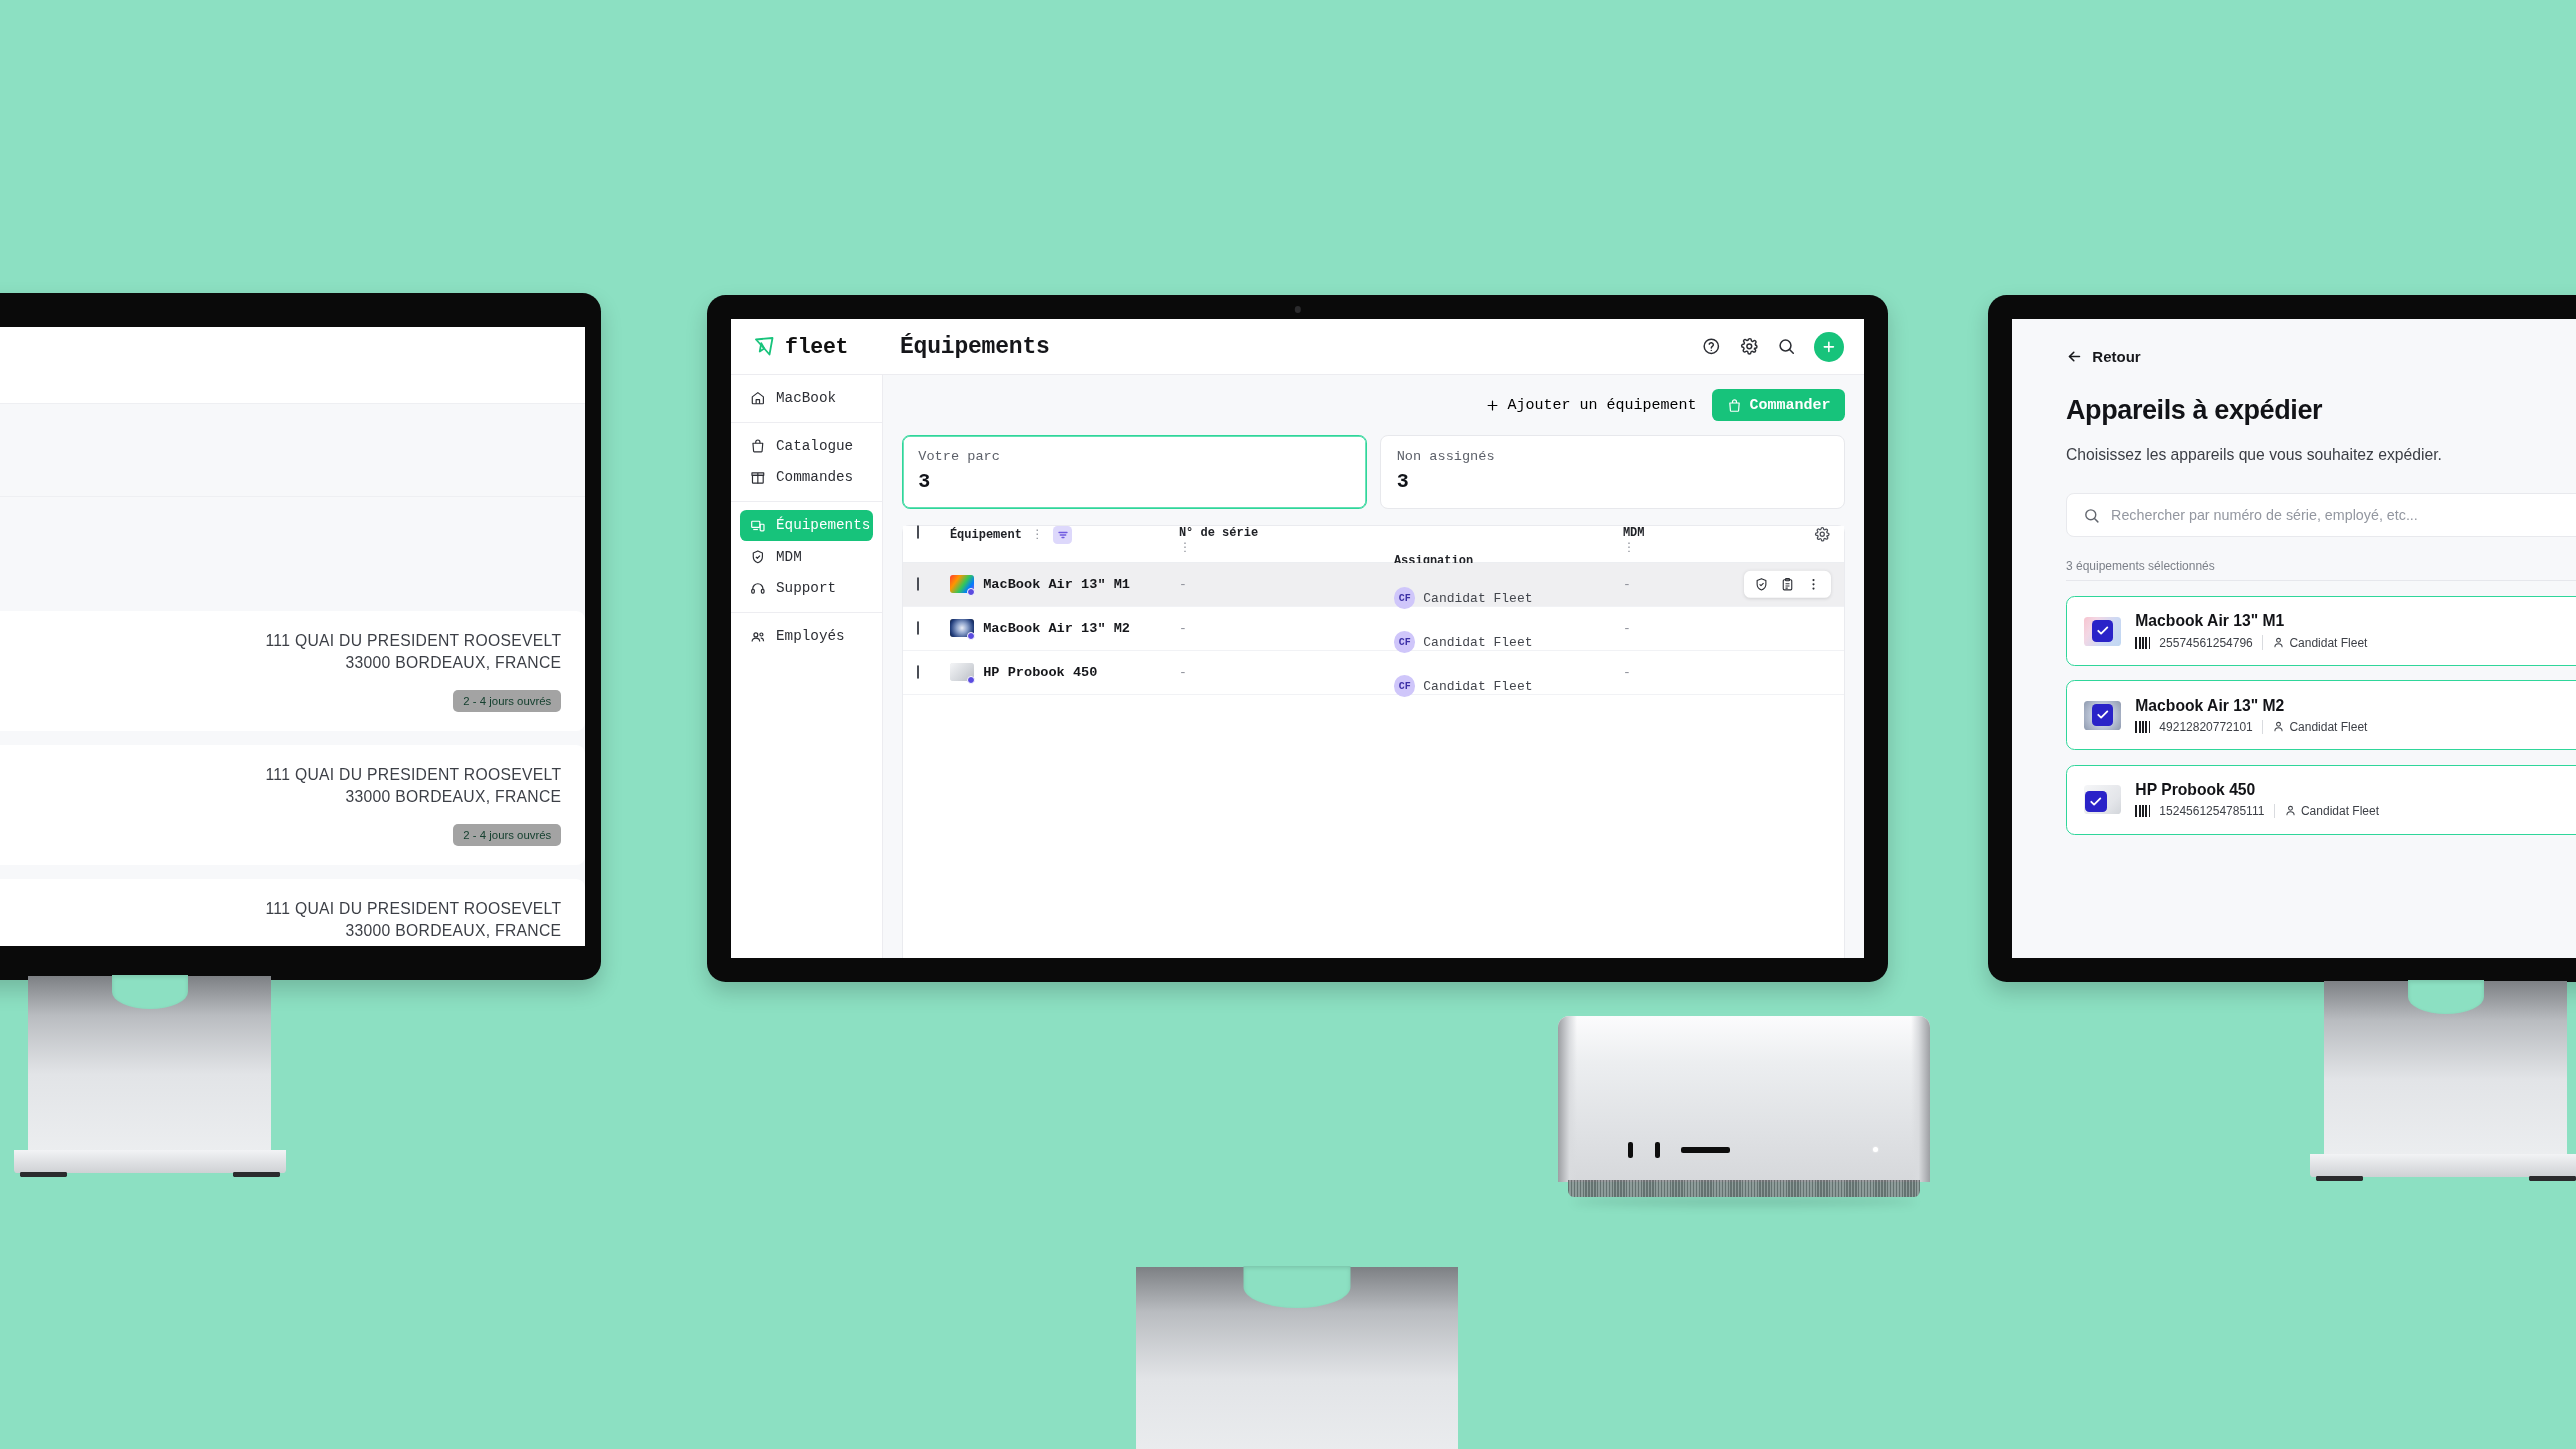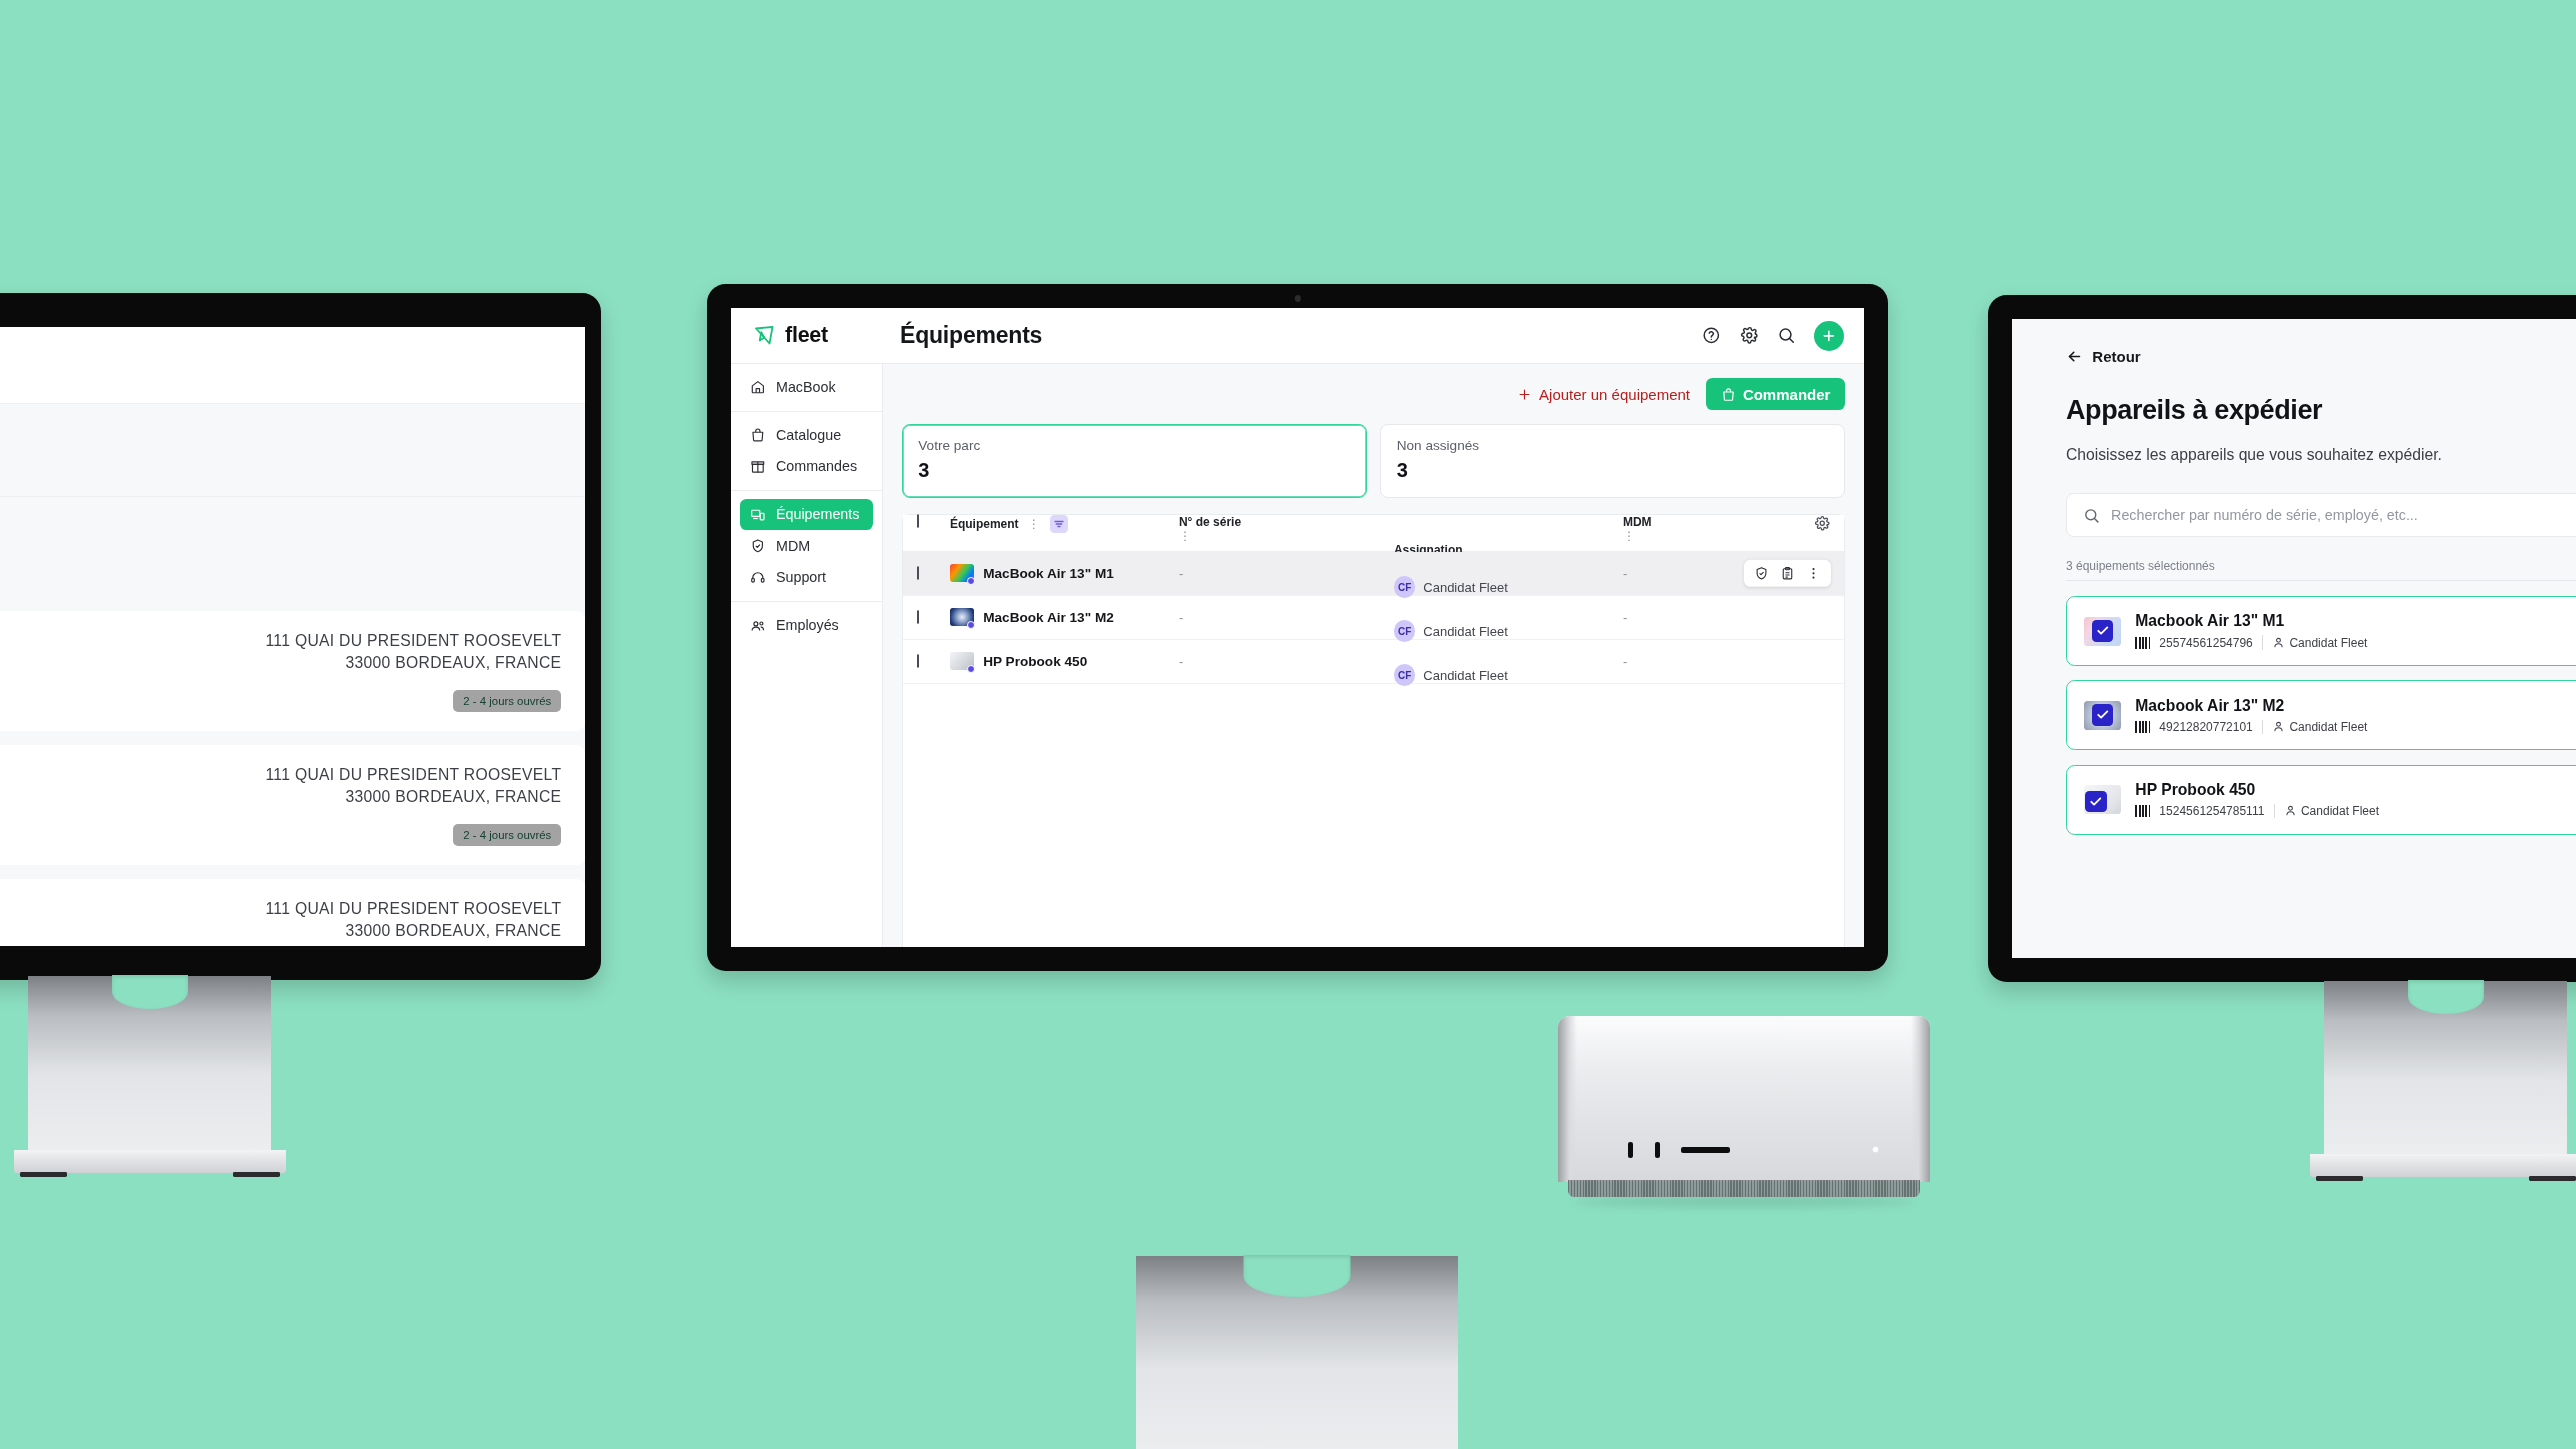--- a/index.html
+++ b/index.html
@@ -98,21 +98,21 @@
     display:flex;align-items:center;gap:10px;
     height:31.5px;padding:0 10px;border-radius:6.4px;cursor:pointer;
     color:#2c2e34; font-size:14.3px; font-weight:500;
   }
   .side-item svg{ width:15.7px;height:15.7px;flex:0 0 15.7px; }
   .side-item.active { background:#17c37b; color:#fff; }
 
   .content { flex:1; background:#f7f8fa; display:flex; flex-direction:column; min-width:0; padding:0 18.6px; }
   .content-actions { display:flex; align-items:center; justify-content:flex-end; gap:15.7px; height:60px; }
   .btn-ghost {
-    display:flex;align-items:center;gap:7.2px;font-size:15px;color:#b91c1c;font-weight:500;cursor:pointer;justify-content:space-between;
+    display:flex;align-items:center;gap:7.2px;font-size:15px;color:#000000;font-weight:500;cursor:pointer;justify-content:space-between;
   }
   .btn-ghost svg { width:15px;height:15px; }
   .btn-primary {
     display:flex;align-items:center;gap:7.2px;background:#17c37b;color:#fff;
     font-size:15px;font-weight:600;padding:7.9px 15px;border-radius:6.4px;cursor:pointer;
   }
   .btn-primary svg{ width:15px;height:15px; }
 
   .stats { display:flex; gap:13px; padding-bottom:15.7px; }
   .stat {
@@ -271,21 +271,21 @@
   </div>
 
   <div class="stand-neck" style="left:329px; top:683px; width:243px; height:179px;">
     <div class="stand-notch" style="top:-0.7px;width:76px;height:34px;"></div>
   </div>
   <div class="stand-base" style="left:315px; top:857px; width:272px; height:23px;"></div>
   <div class="stand-foot" style="left:321px; top:879px; width:47px;"></div>
   <div class="stand-foot" style="left:534px; top:879px; width:47px;"></div>
 </div>
 
-<div class="monitor" style="left:707px; top:284px; width:1181px; height:687px;">
+<div class="monitor" style="left:707px; top:295px; width:1181px; height:687px;font-family:Liberation Mono, monospace;">
   <div class="bezel"></div>
   <div style="position:absolute;left:50%;top:11.4px;transform:translateX(-50%);width:6.4px;height:6.4px;border-radius:50%;background:#2b2b2d;"></div>
   <div class="screen" style="left:24px; top:24px; right:24px; bottom:24px;">
 
     <div class="app">
 
       <div class="app-top">
         <div class="brand">
           <span class="brand-logo">
             <svg viewBox="0 0 32 32" fill="none" stroke="#17c37b" stroke-width="2.4" stroke-linejoin="round">

